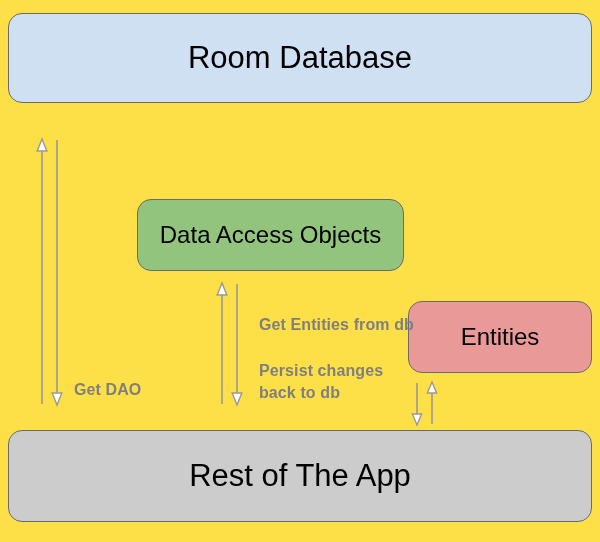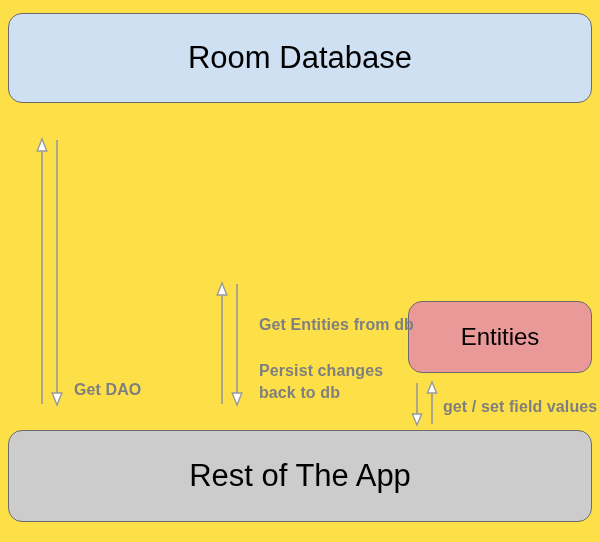--- a/index.html
+++ b/index.html
@@ -138,31 +138,33 @@
     <g>
       <line class="conn-line" x1="432" y1="424" x2="432" y2="390"></line>
       <polygon class="arrow-head" points="432,382 427.4,393 436.6,393"></polygon>
     </g>
   </svg>
 
   <div class="node" id="node-room-database">
     <span class="node-label">Room Database</span>
   </div>
 
+  <div class="node" id="node-dao">
+    <span class="node-label">Data Access Objects</span>
+  </div>
 
   <div class="node" id="node-rest-of-app">
     <span class="node-label">Rest of The App</span>
   </div>
 
   <div class="node" id="node-entities">
     <span class="node-label">Entities</span>
   </div>
 
   <div class="edge-label" id="label-get-dao">Get DAO</div>
 
   <div class="edge-label" id="label-get-entities">Get Entities from db</div>
 
   <div class="edge-label" id="label-persist">Persist changes
 back to db</div>
 
-  <div class="edge-label" id="label-getset">get / set field values</div>
 
 </div>
 
 </body></html>

